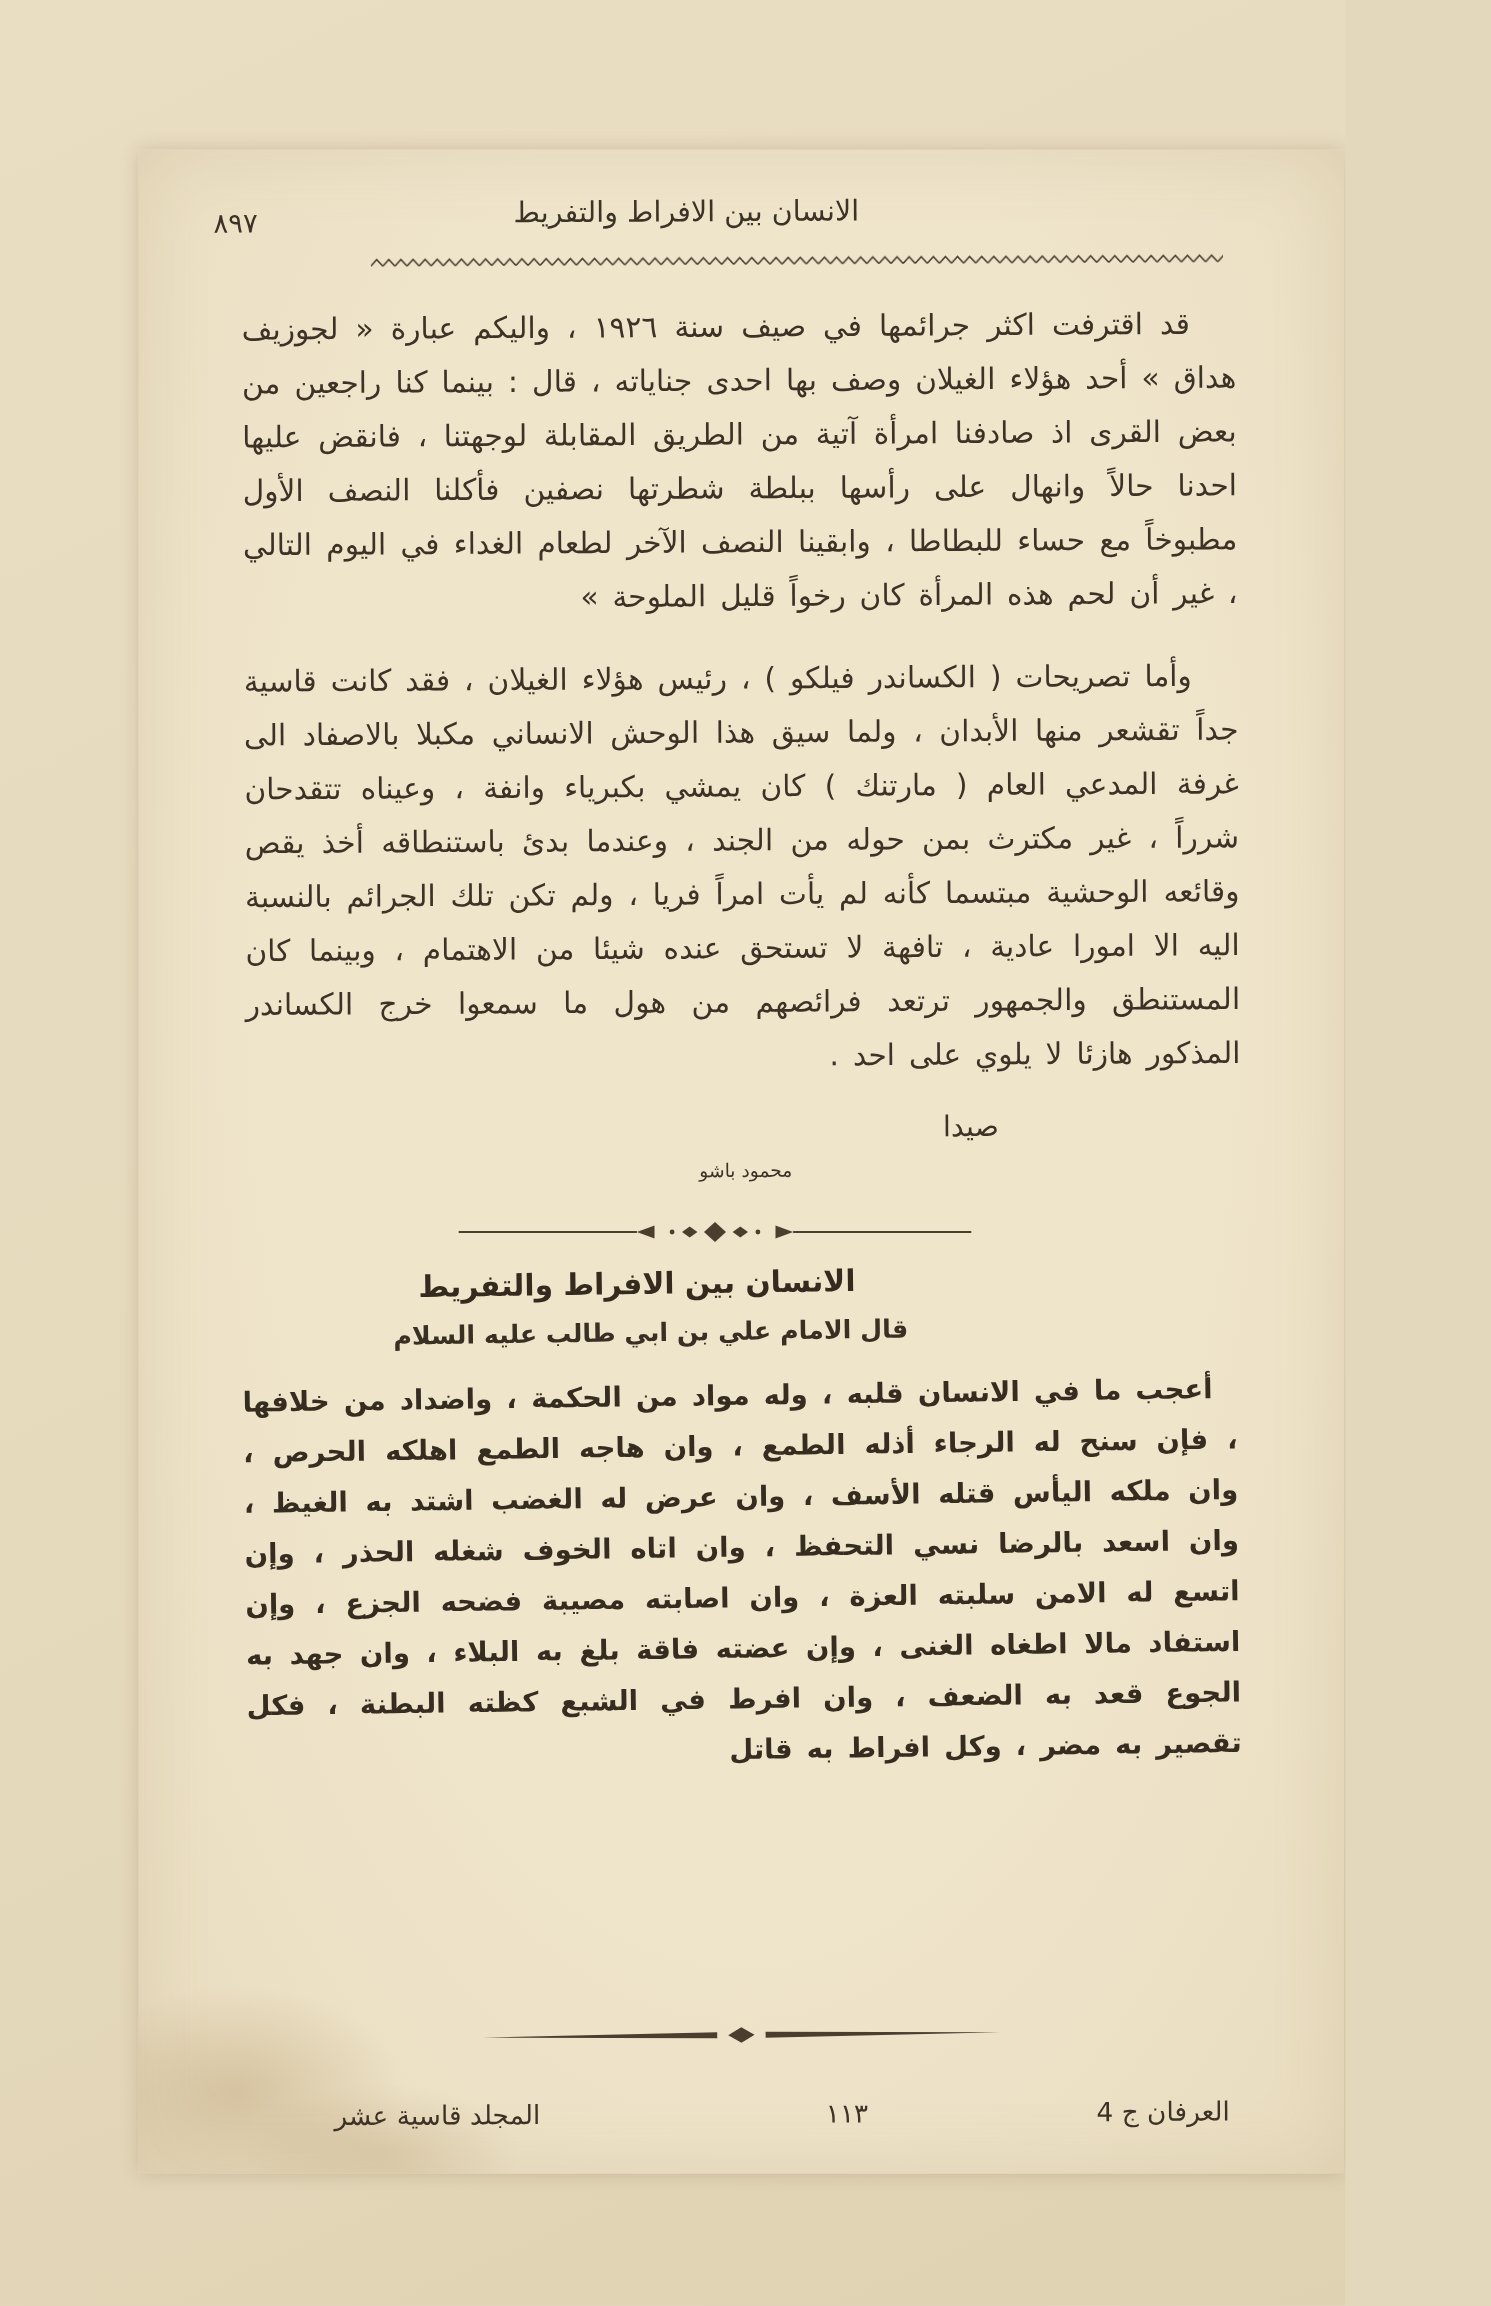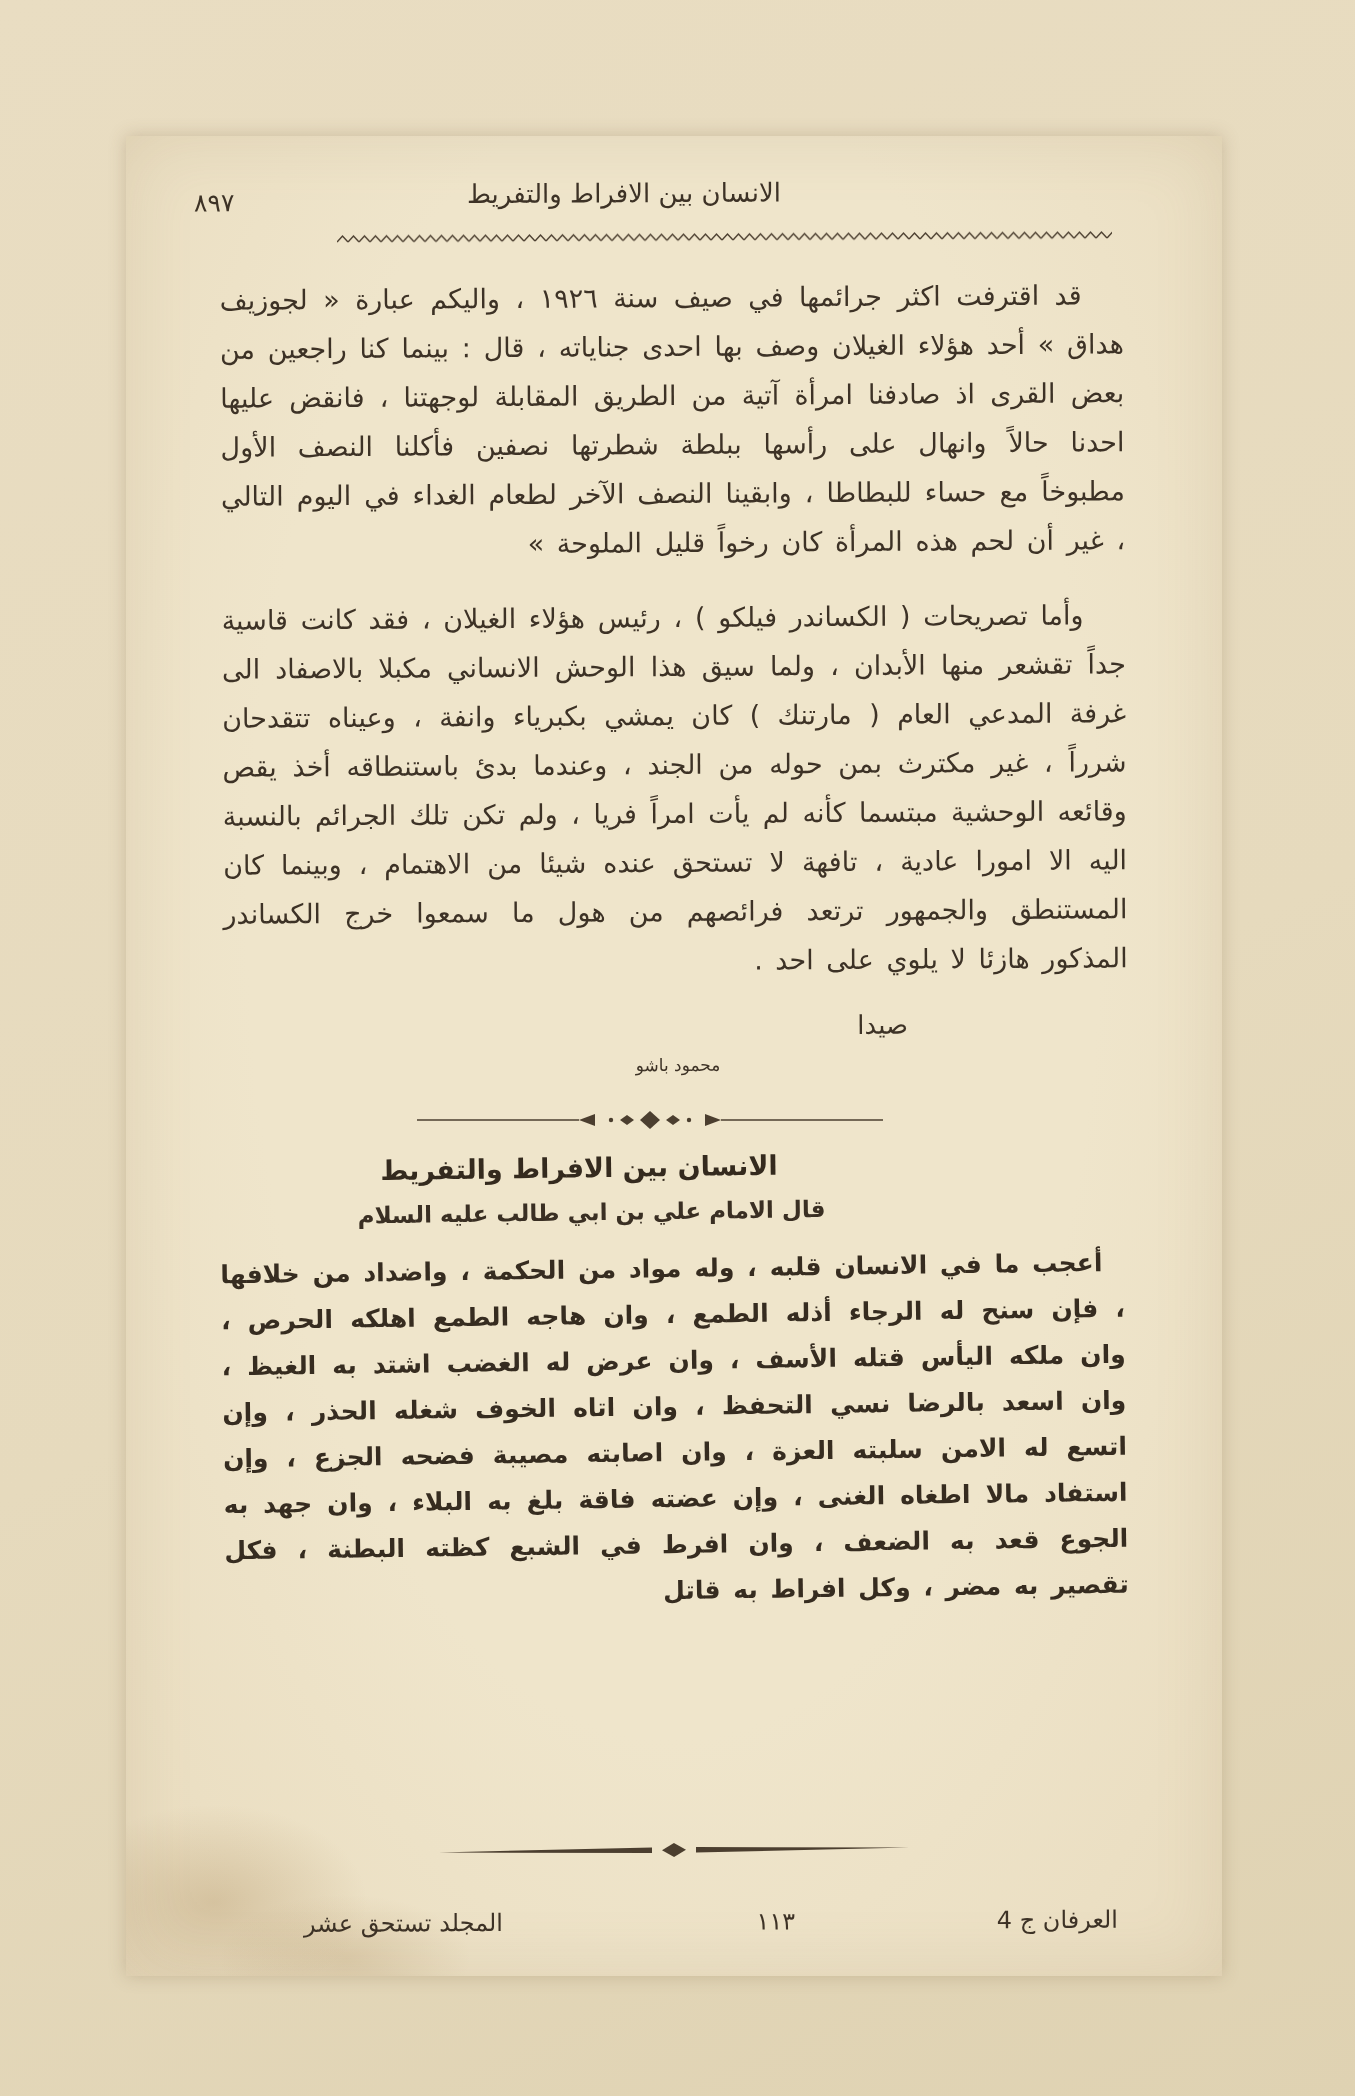--- a/index.html
+++ b/index.html
@@ -4,21 +4,21 @@
 <style>
   html, body { margin: 0; padding: 0; }
   body {
     width: 1355px; height: 2096px;
     font-family: "DejaVu Sans", sans-serif;
     background: #e4d8bc;
     overflow: hidden;
   }
   .canvas {
     position: relative;
-    width: 1355px; height: 2096px;
+    width: 1223px; height: 2096px;
     background: linear-gradient(155deg, #e9ddc2 0%, #e6dabd 55%, #dfd2b2 100%);
     overflow: hidden;
   }
   .page {
     position: absolute;
     left: 126px; top: 136px;
     width: 1096px; height: 1840px;
     background:
       radial-gradient(ellipse 220px 140px at 8% 96%, rgba(163,130,80,0.30), rgba(163,130,80,0) 70%),
       radial-gradient(ellipse 180px 90px at 20% 99%, rgba(163,130,80,0.22), rgba(163,130,80,0) 70%),
@@ -145,16 +145,16 @@
 
     <svg class="ornament2" width="470" height="16" viewBox="0 0 470 16">
       <polygon points="0,8 213,5.2 213,10.8" fill="#4b3e2f"></polygon>
       <polygon points="470,8 257,5.2 257,10.8" fill="#4b3e2f"></polygon>
       <path d="M235 1 l12 7 -12 7 -12 -7 z" fill="#4b3e2f"></path>
     </svg>
 
     <div class="footer">
       <span>العرفان ج 4</span>
       <span class="center-num">١١٣</span>
-      <span class="left-item">المجلد تستحق عشر</span>
+      <span class="left-item">المجلد قاسية عشر</span>
     </div>
   </div>
 </div>
 
 </body></html>

